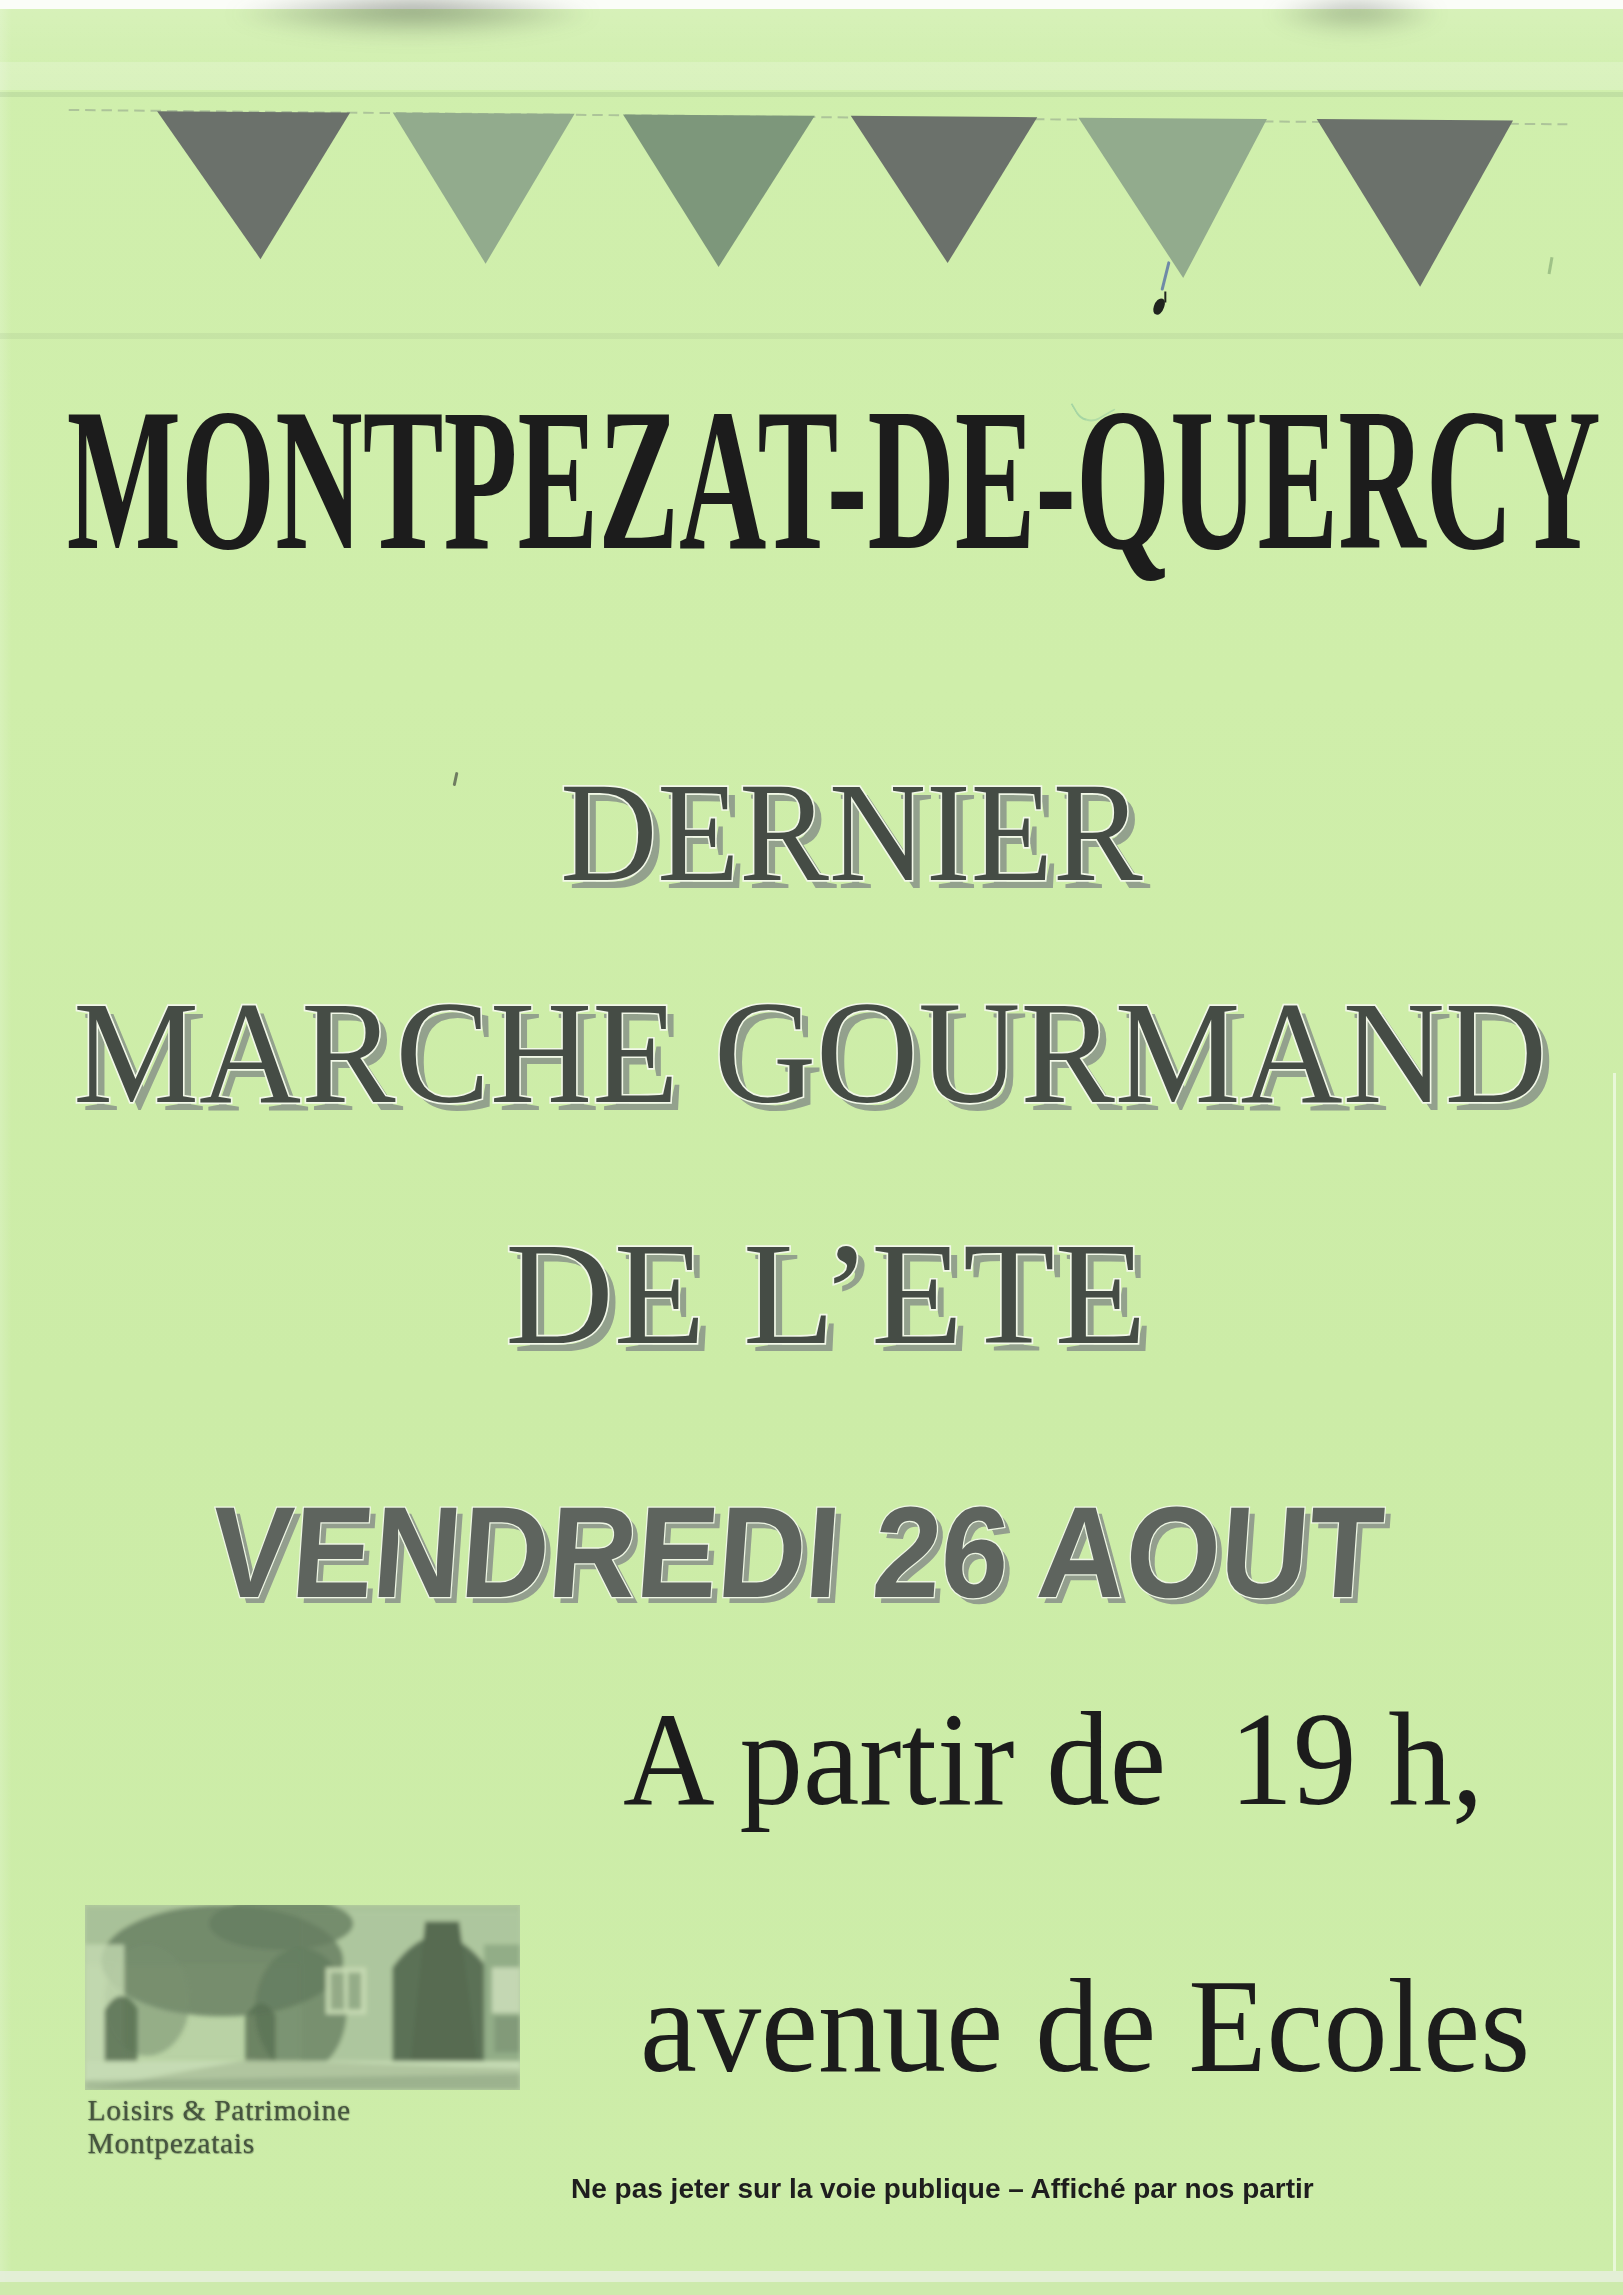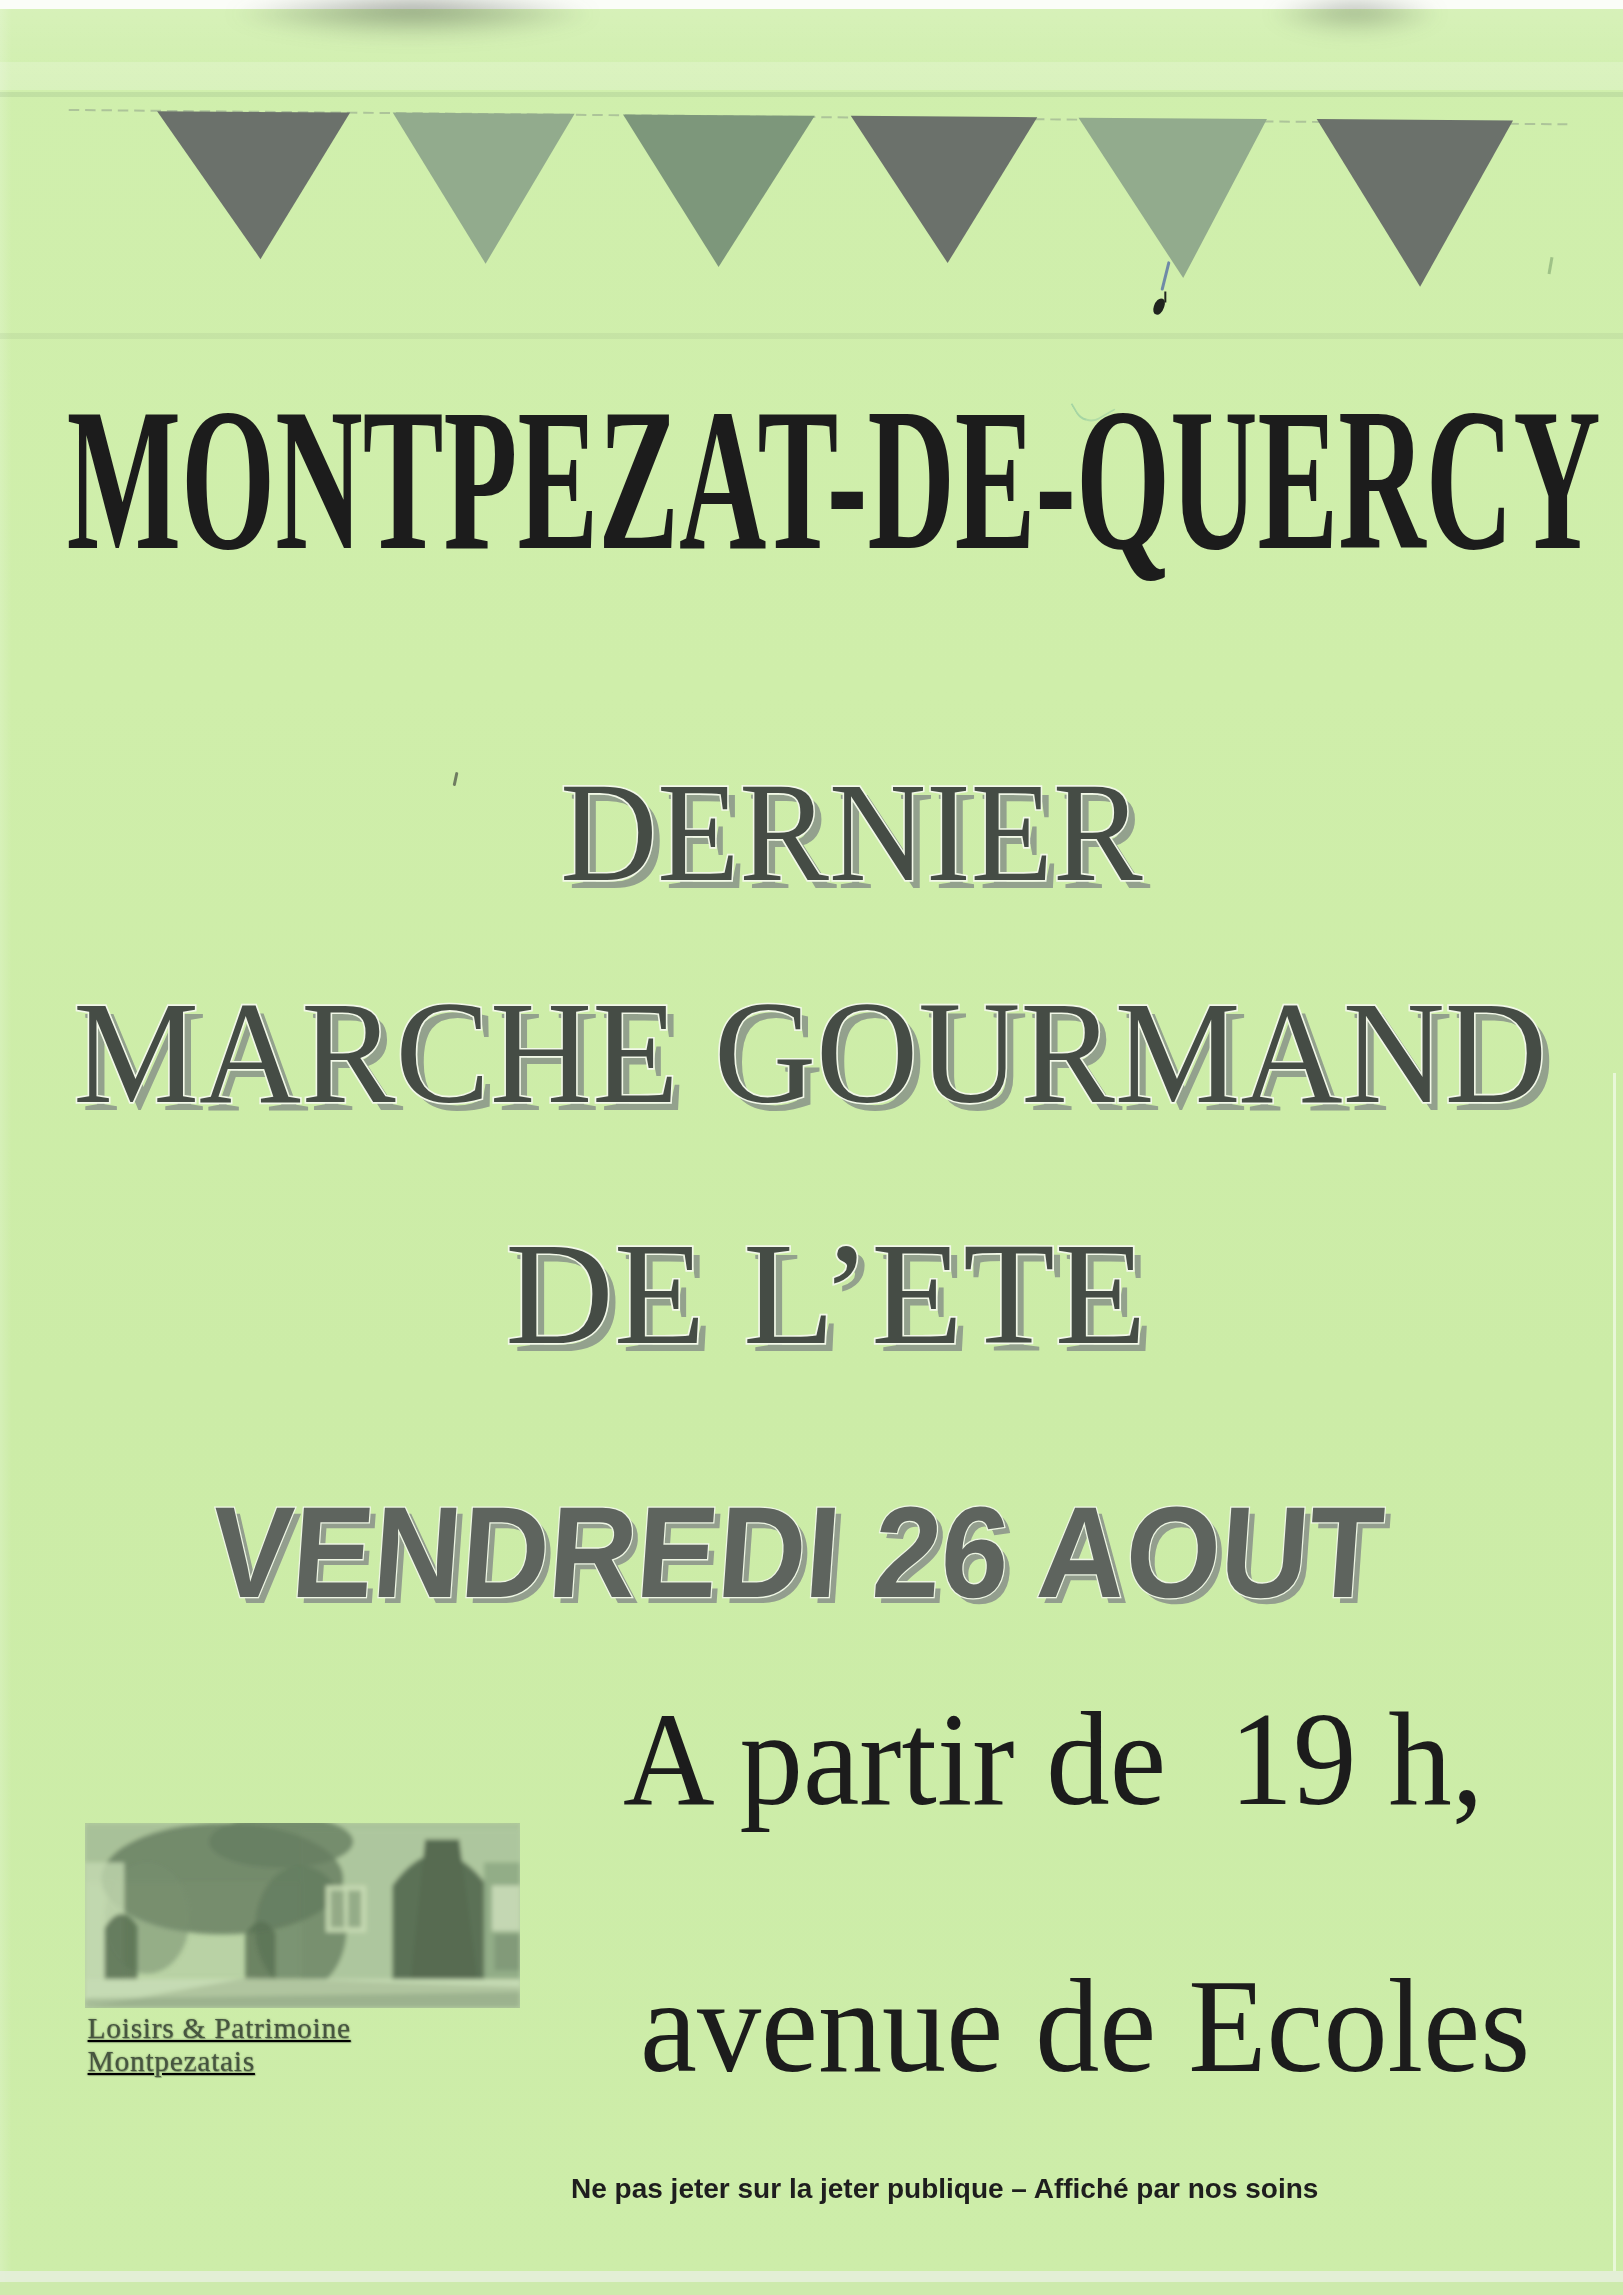--- a/index.html
+++ b/index.html
@@ -42,21 +42,21 @@
     border-radius:60% 40% 55% 45%;transform:rotate(18deg);}
   .mark.tadpole:after{content:"";position:absolute;left:6.5px;top:-7.9px;width:2px;height:10.5px;
     background:#20241f;transform:rotate(-18deg);}
   .mark.teal-squiggle{left:1075px;top:393px;width:34px;height:26px;
     border-left:2.6px solid rgba(90,165,150,.35);border-bottom:2px solid rgba(90,165,150,.25);
     transform:rotate(-30deg);border-radius:0 0 0 18.3px;}
   .mark.tick{left:1549px;top:257px;width:2.6px;height:17px;
     background:rgba(100,140,90,.45);transform:rotate(10deg);}
   .mark.tick2{left:454px;top:772px;width:2.6px;height:14.4px;
     background:rgba(60,65,58,.65);transform:rotate(12deg);border-radius:1.3px;}
-  .photo-block{position:absolute;left:85px;top:1823px;width:435px;text-decoration:underline;}
+  .photo-block{position:absolute;left:85px;top:1905px;width:435px;}
   .photo{position:relative;width:435px;height:185px;overflow:hidden;
     box-shadow:inset 0 0 26px rgba(90,115,80,.45);filter:saturate(.85);}
   .photo-caption{margin-top:3.9px;padding-left:2.6px;
     font-family:"Liberation Serif","DejaVu Serif",serif;
     font-size:29.5px;letter-spacing:0.7px;
     text-shadow:0 0 2px rgba(70,85,60,.65), 0.7px 0.7px 0 rgba(70,85,60,.35);}
   .footer-notice{position:absolute;left:571px;top:2173px;
     font-family:"Liberation Sans","DejaVu Sans",sans-serif;
     font-size:28px;font-weight:bold;color:#1e1e1e;letter-spacing:0;}
 </style>
@@ -148,16 +148,16 @@
           <rect x="402" y="103" width="20" height="56" fill="#86a179" opacity="0.8"></rect>
           <rect x="0" y="238" width="665" height="44" fill="#c3dcae"></rect>
           <path d="M0 282 L250 236 L665 250 L665 282 Z" fill="#9db58b" opacity="0.55"></path>
           <path d="M0 268 L665 258 L665 282 L0 282 Z" fill="#85a077" opacity="0.5"></path>
         </g>
       </svg>
     </div>
     <div class="photo-caption" style="color:#46553f;">Loisirs &amp; Patrimoine Montpezatais</div>
   </div>
 
-  <div class="footer-notice">Ne pas jeter sur la jeter publique – Affiché par nos soins</div>
+  <div class="footer-notice">Ne pas jeter sur la voie publique – Affiché par nos partir</div>
 
 </div>
 
 
 </body></html>

